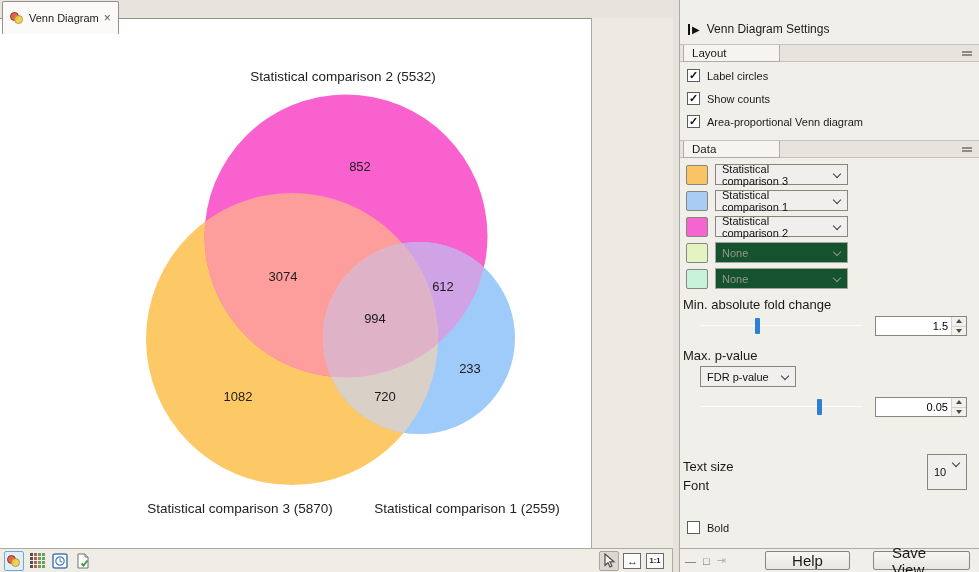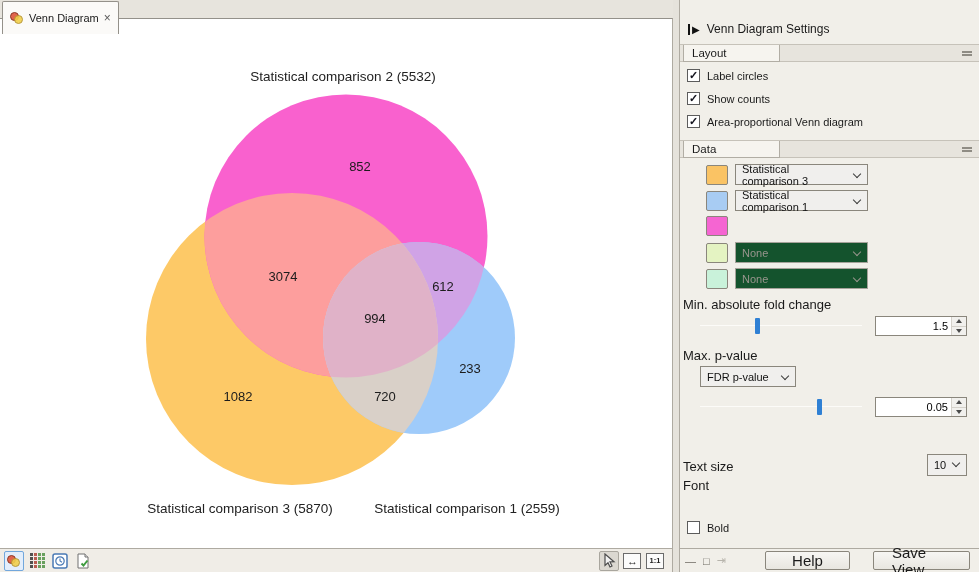--- a/index.html
+++ b/index.html
@@ -17,21 +17,21 @@
     border-radius:2px 2px 0 0; display:flex; align-items:center; gap:5px; padding:16px 7px;
   }
   .venn-ico { position:relative; width:14px; height:12px; display:inline-block; }
   .venn-ico .c1 { position:absolute; left:0; top:0; width:9px; height:9px; border-radius:50%;
     background:#e2654d; border:1px solid #8b3a2a; }
   .venn-ico .c2 { position:absolute; left:4px; top:3px; width:9px; height:9px; border-radius:50%;
     background:#f2d04b; border:1px solid #b0912f; opacity:.9; }
   .tab-close { color:#5a5a5a; font-size:12px; line-height:10px; cursor:default; }
   
   .view {
-    position:absolute; left:0; top:18px; width:673px; height:530px;
+    position:absolute; left:0; top:18px; width:592px; height:530px;
     background:#ffffff; border-top:1px solid #94918a; border-right:1px solid #aeaaa1;
   }
   .view svg { display:block; }
   
   .statusbar {
     position:absolute; left:0; top:548px; width:673px; height:24px;
     background:#f0ede7; border-top:1px solid #aeaaa1; border-right:1px solid #aeaaa1;
     display:flex; align-items:center; padding:0 4px;
   }
   .sb-ico { width:20px; height:20px; display:flex; align-items:center; justify-content:center;
@@ -59,21 +59,21 @@
     position:absolute; left:3px; top:0; height:17px; min-width:97px;
     background:#f6f4ef; border:1px solid #b1ada4; border-top:none;
     display:flex; align-items:center; padding:0 8px; font-size:11.5px;
   }
   .strip .collapse { position:absolute; right:7px; top:6px; width:10px; height:5px;
     border-top:2px solid #8f8c84; border-bottom:2px solid #8f8c84; }
   .cb-row { position:absolute; left:7px; display:flex; align-items:center; gap:7px; }
   .cb { width:13px; height:13px; background:#fff; border:1px solid #5c5c5c;
     display:inline-flex; align-items:center; justify-content:center;
     font-size:11px; font-weight:bold; color:#14141e; line-height:11px; }
-  .slot-row { position:absolute; left:6px; display:flex; align-items:center; gap:7px;margin-left:20px; }
+  .slot-row { position:absolute; left:6px; display:flex; align-items:center; gap:7px; }
   .swatch { width:22px; height:20px; border:1px solid #8a867c; border-radius:2px; }
   .combo { position:relative; height:21px; background:#f0efed; border:1px solid #8a867c;
     display:flex; align-items:center; padding:0 20px 0 6px; font-size:11px; color:#111; }
   .combo .chev { position:absolute; right:7px; top:6px; width:6px; height:6px;
     border-right:1.6px solid #3c3c3c; border-bottom:1.6px solid #3c3c3c; transform:rotate(45deg); }
   .combo.disabled { background:#14532d; color:#98958d; border-color:#a5a29a; }
   .combo.disabled .chev { border-color:#98958d; }
   .plabel { position:absolute; left:3px; font-size:13px; }
   .slider { position:absolute; left:20px; width:162px; height:16px; }
   .slider .track { position:absolute; left:0; right:0; top:7px; height:1px;
@@ -258,20 +258,24 @@
     </div>
     <div class="slot-row" style="top:190px">
       <span class="swatch" style="background: rgb(168, 204, 243);"></span>
       <span class="combo" style="width:133px">
         <span>Statistical comparison 1</span>
         <span class="chev"></span>
       </span>
     </div>
     <div class="slot-row" style="top:216px">
       <span class="swatch" style="background: rgb(245, 101, 210);"></span>
+      <span class="combo" style="width:133px">
+        <span>Statistical comparison 2</span>
+        <span class="chev"></span>
+      </span>
     </div>
     <div class="slot-row" style="top:242px">
       <span class="swatch" style="background: rgb(228, 243, 194);"></span>
       <span class="combo disabled" style="width:133px">
         <span>None</span>
         <span class="chev"></span>
       </span>
     </div>
     <div class="slot-row" style="top:268px">
       <span class="swatch" style="background: rgb(201, 242, 218);"></span>
@@ -313,21 +317,21 @@
         <span>
             <i class="tri-up"></i>
           </span>
         <span>
             <i class="tri-dn"></i>
           </span>
       </span>
     </div>
 
     <div class="plabel" style="top:459px">Text size</div>
-    <div class="combo" style="position:absolute; left:247px; top:454px; width:40px; height:22px">
+    <div class="combo" style="position:absolute; left:247px; top:454px; width:40px; height:36px">
       <span>10</span>
       <span class="chev" style="top:5px"></span>
     </div>
     <div class="plabel" style="top:478px">Font</div>
     <div class="cb-row" style="top:521px">
       <span class="cb"></span>
       <span>Bold</span>
     </div>
 
     <div class="panel-footer">

